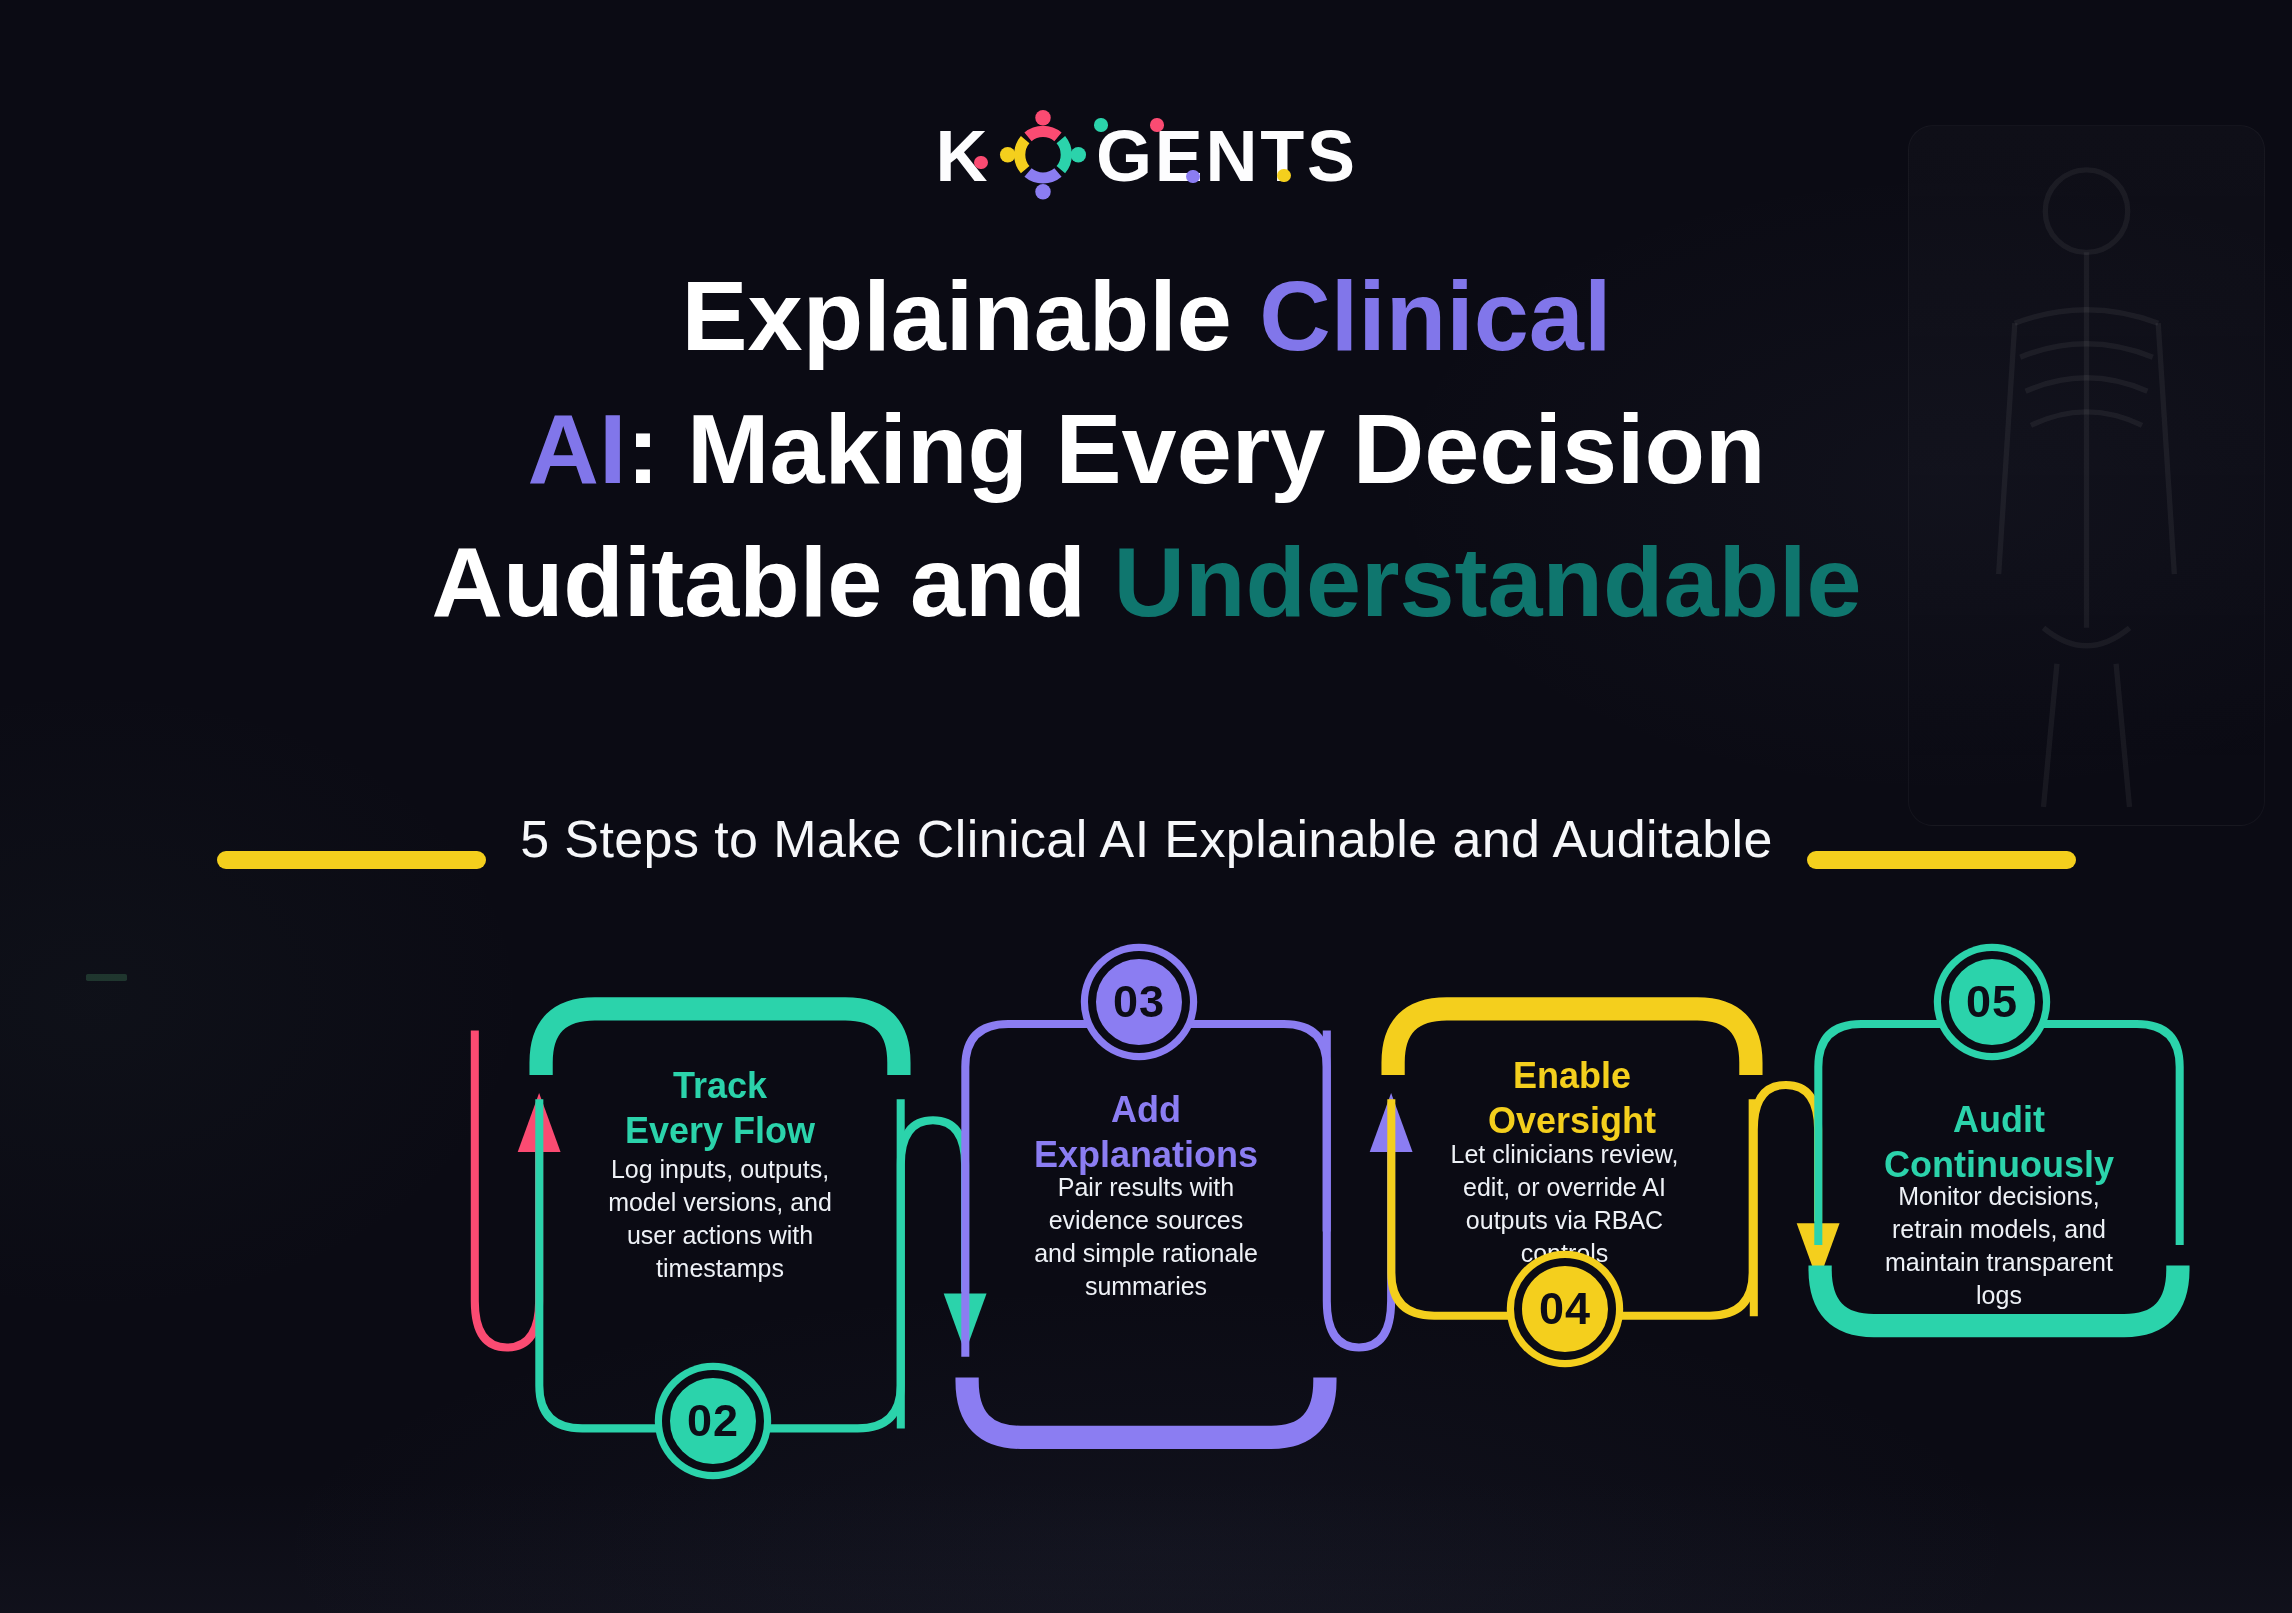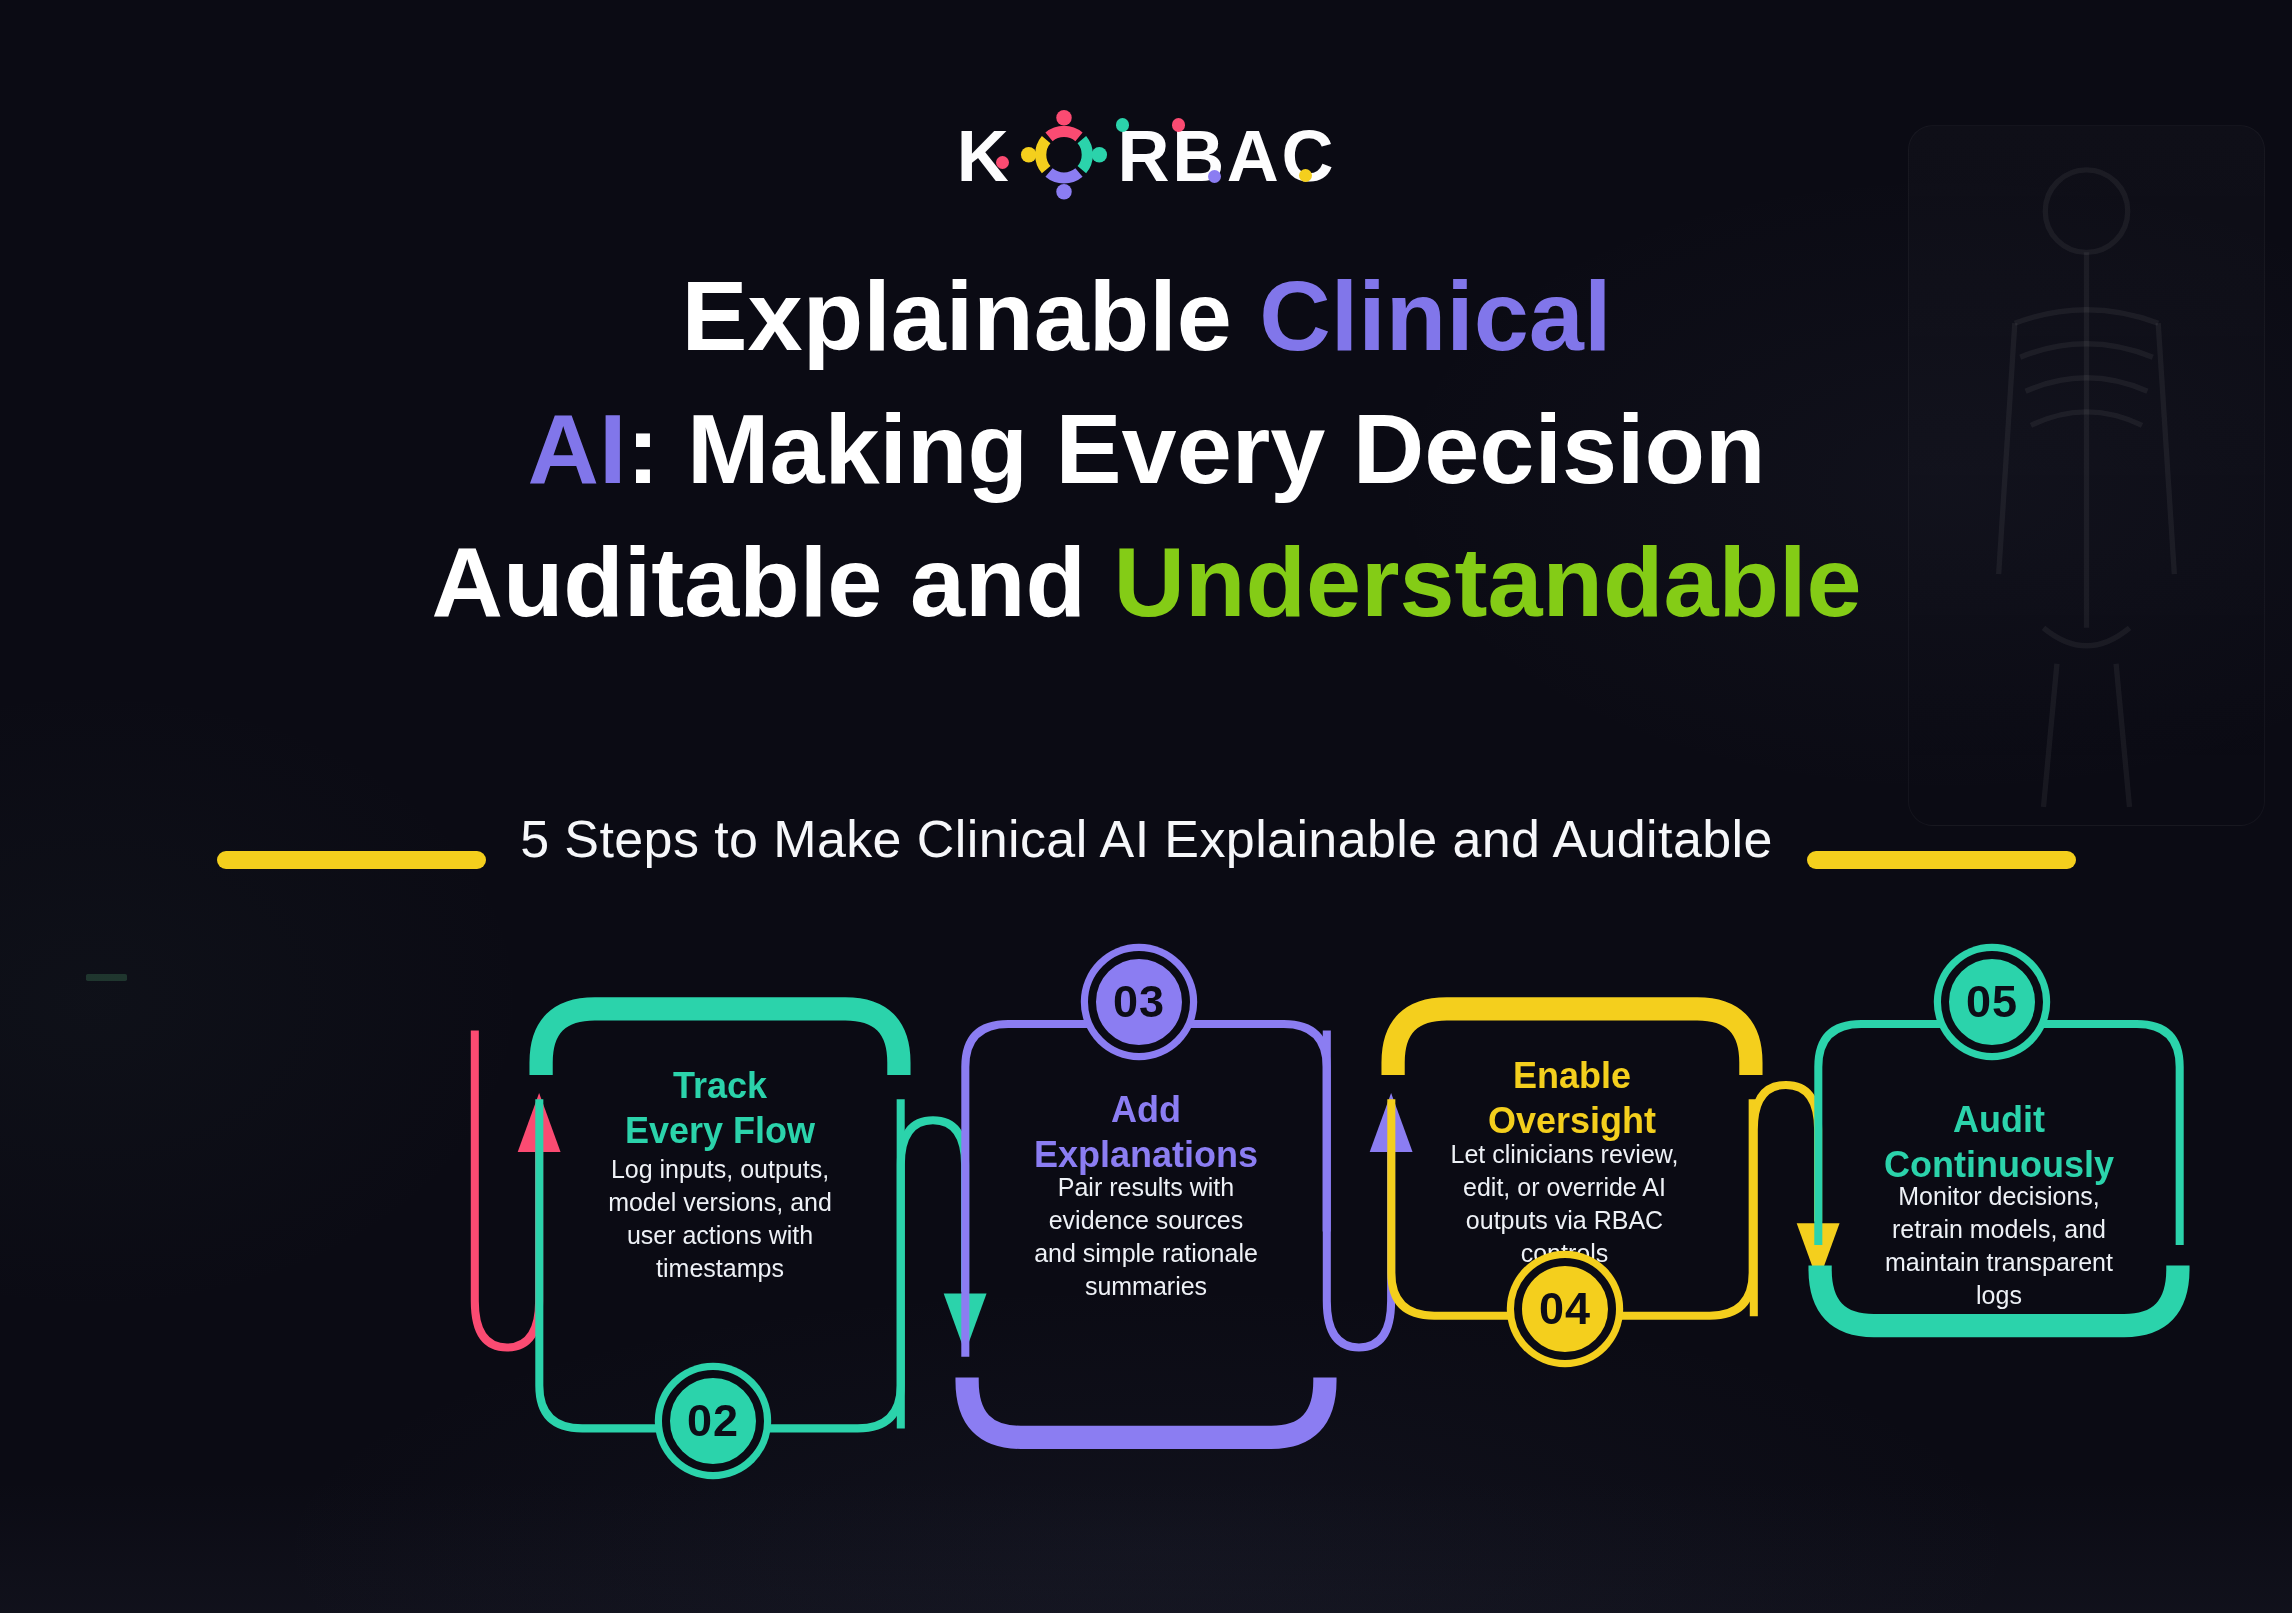--- a/index.html
+++ b/index.html
@@ -95,33 +95,33 @@
       <svg class="logo-emblem" viewBox="0 0 100 108">
         <path d="M 32.6,33.3 A 27 27 0 0 1 67.4,33.3" stroke="#fb4b72" stroke-width="13" fill="none"></path>
         <path d="M 70.7,36.6 A 27 27 0 0 1 70.7,71.4" stroke="#2bd3ab" stroke-width="13" fill="none"></path>
         <path d="M 67.4,74.7 A 27 27 0 0 1 32.6,74.7" stroke="#8b7df2" stroke-width="13" fill="none"></path>
         <path d="M 29.3,71.4 A 27 27 0 0 1 29.3,36.6" stroke="#f4cf1d" stroke-width="13" fill="none"></path>
         <circle cx="50" cy="11" r="9" fill="#fb4b72"></circle>
         <circle cx="91" cy="54" r="9" fill="#2bd3ab"></circle>
         <circle cx="50" cy="97" r="9" fill="#8b7df2"></circle>
         <circle cx="9" cy="54" r="9" fill="#f4cf1d"></circle>
       </svg>
-      <span class="logo-letters">RBAC</span>
+      <span class="logo-letters">GENTS</span>
       <span class="logo-dot" style="left: 39px; top: 43px; --accent: #fb4b72; color: rgb(251, 75, 114);"></span>
       <span class="logo-dot" style="left: 159px; top: 5.4px; --accent: #2bd3ab; color: rgb(43, 211, 171);"></span>
       <span class="logo-dot" style="left: 215px; top: 5.4px; --accent: #fb4b72; color: rgb(251, 75, 114);"></span>
       <span class="logo-dot" style="left: 251px; top: 57px; --accent: #8b7df2; color: rgb(139, 125, 242);"></span>
       <span class="logo-dot" style="left: 342px; top: 56px; --accent: #f4cf1d; color: rgb(244, 207, 29);"></span>
     </div>
   </div>
 
   <h1>
     <div><span>Explainable</span> <span class="t-accent" style="--accent: #8176ea; color: rgb(129, 118, 234);">Clinical</span></div>
     <div><span class="t-accent" style="--accent: #8176ea; color: rgb(129, 118, 234);">AI</span><span>: Making Every Decision</span></div>
-    <div><span>Auditable and</span> <span class="t-accent" style="--accent: #2abfa0; color: #84cc16;">Understandable</span></div>
+    <div><span>Auditable and</span> <span class="t-accent" style="--accent: #2abfa0; color: #0f766e;">Understandable</span></div>
   </h1>
 
   <div class="subtitle-row">
     <span class="subbar" style="--accent: #f4cf1d; color: rgb(244, 207, 29);"></span>
     <span class="subtitle-text">5 Steps to Make Clinical AI Explainable and Auditable</span>
     <span class="subbar" style="--accent: #f4cf1d; color: rgb(244, 207, 29);"></span>
   </div>
 
   <section class="steps">
 

